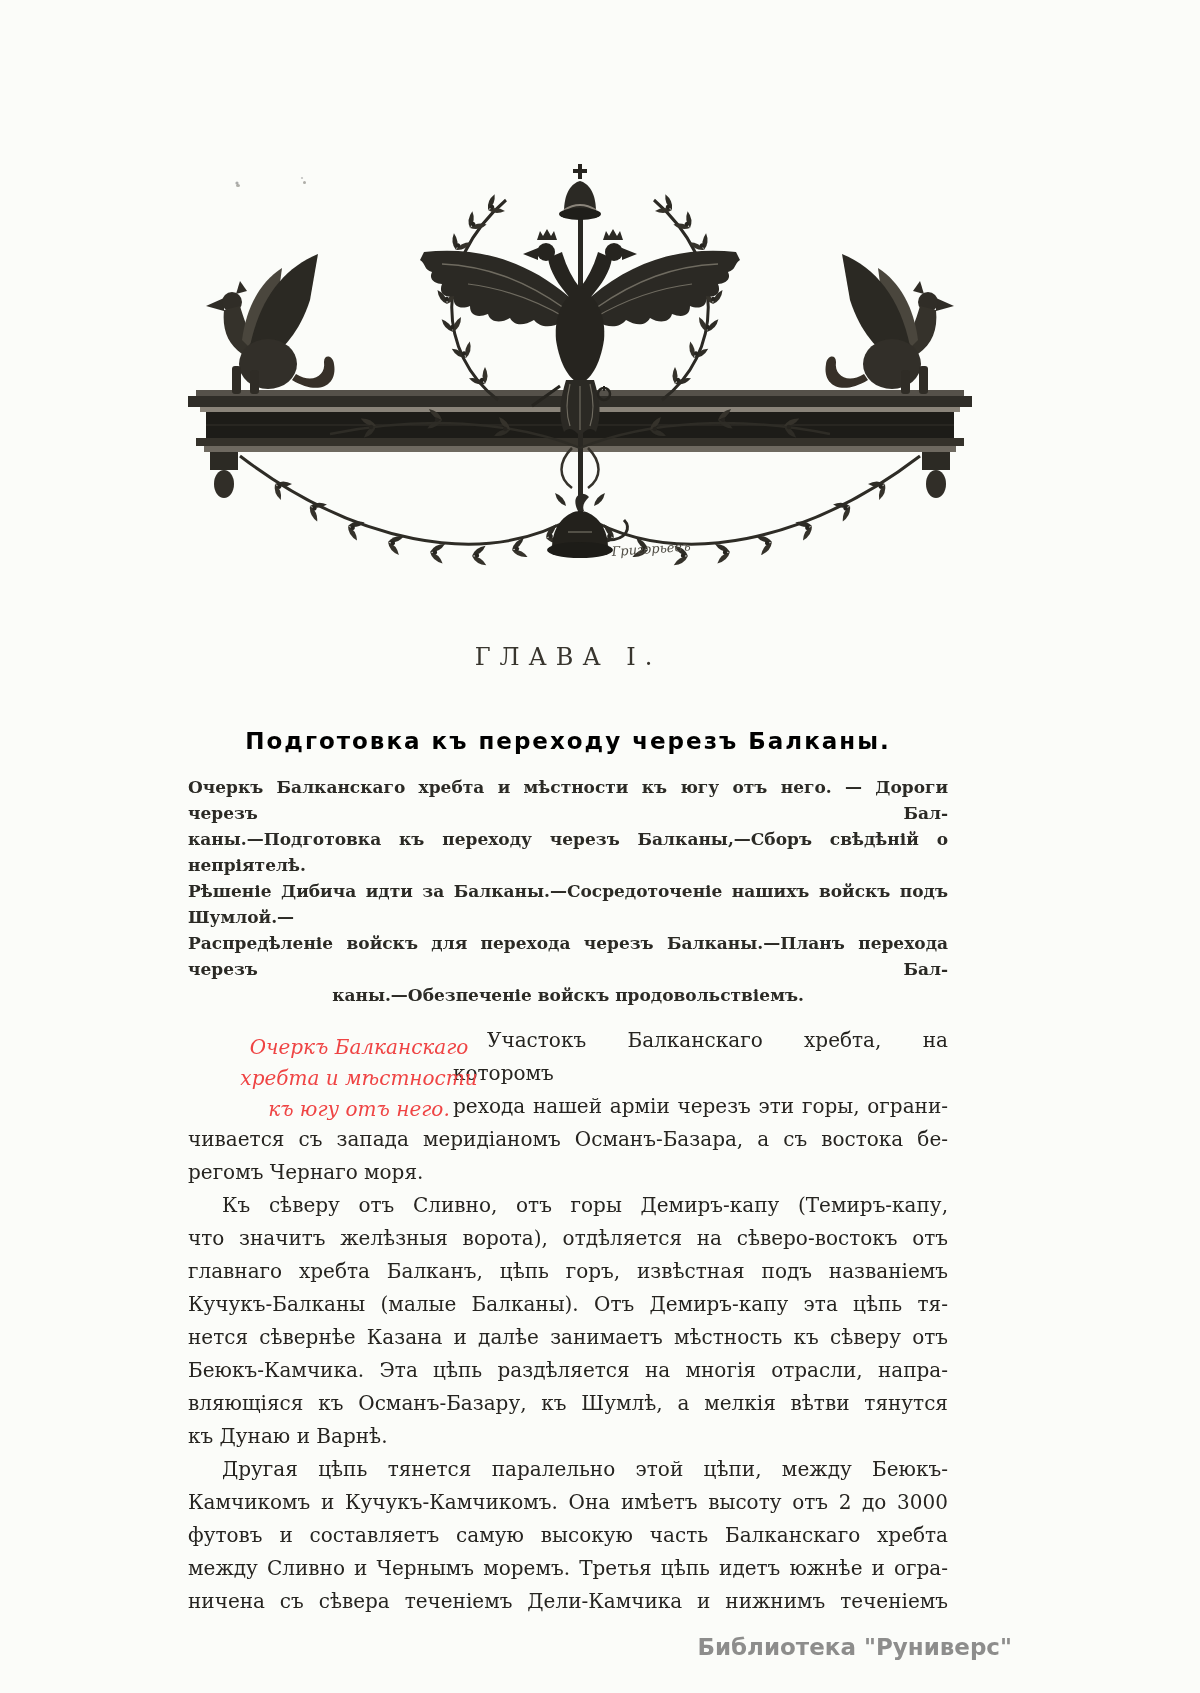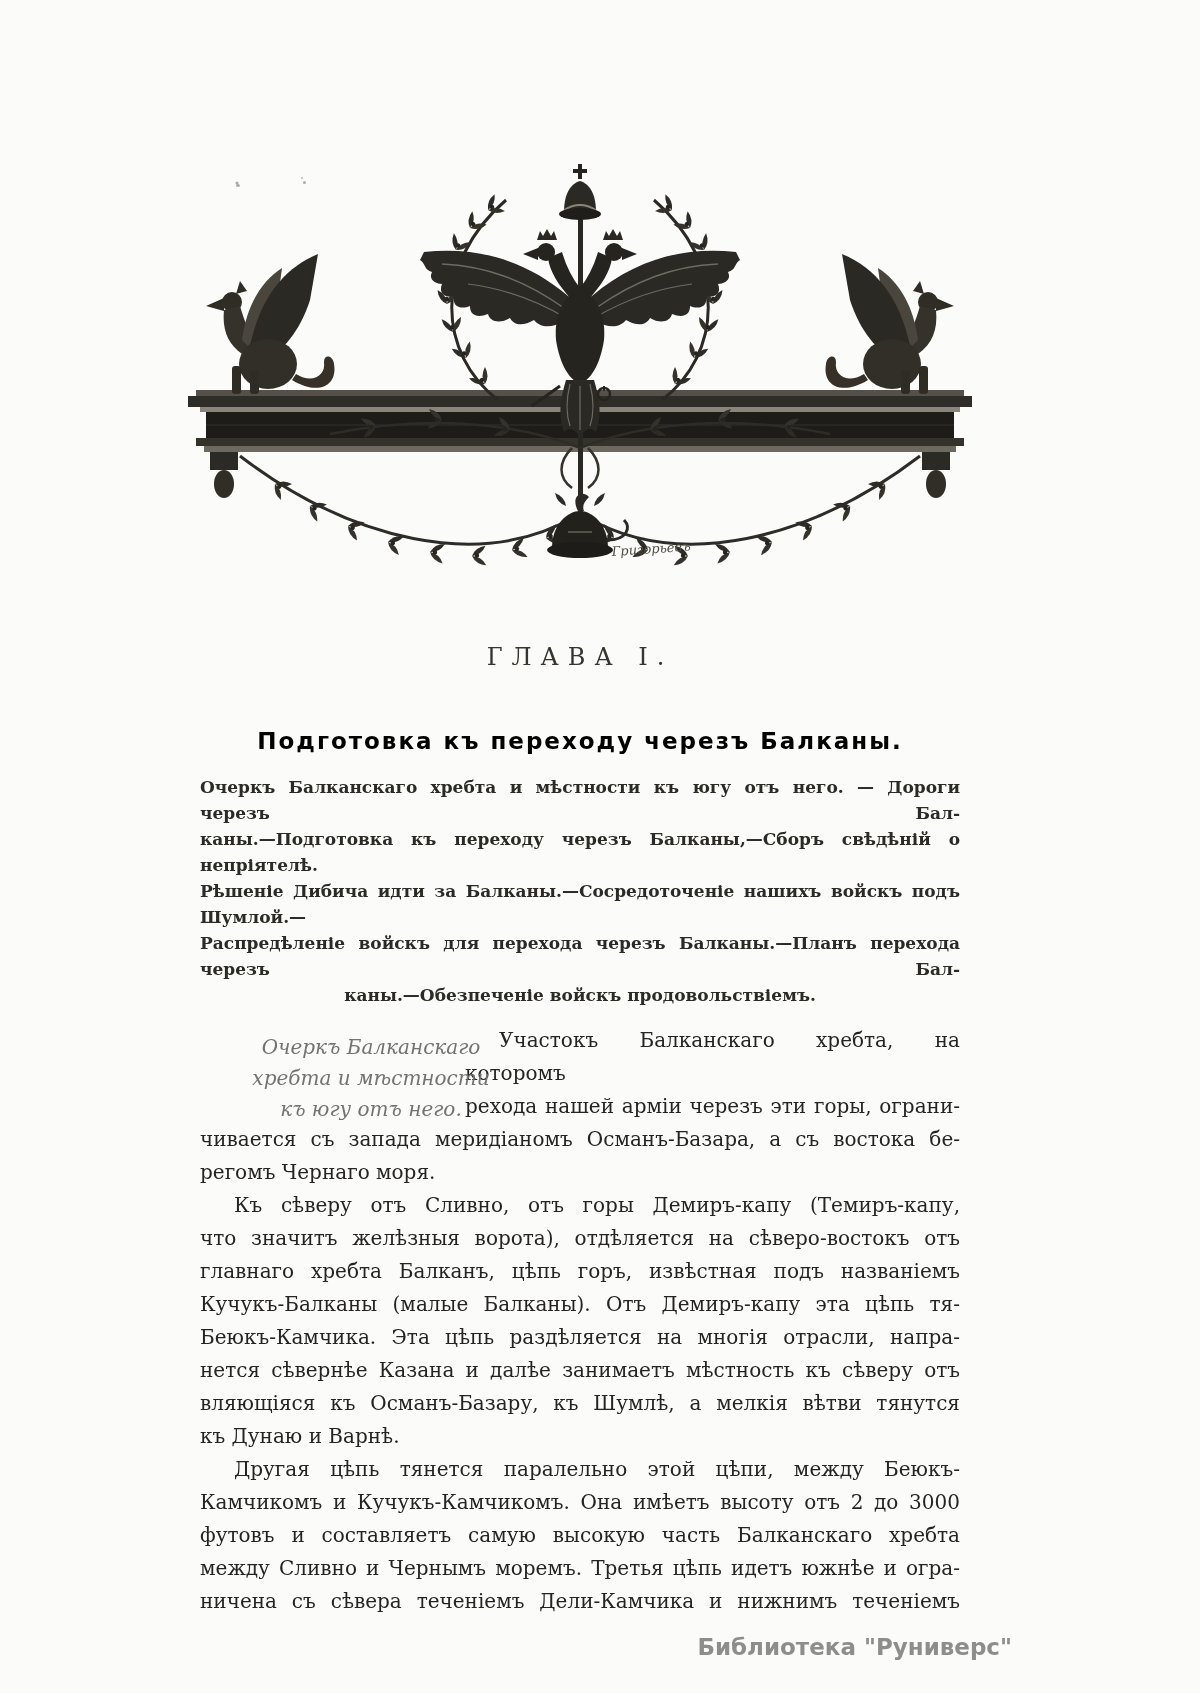--- a/index.html
+++ b/index.html
@@ -12,21 +12,21 @@
     color:#26241f;
     font-family:"DejaVu Serif","Liberation Serif",serif;
   }
   
   .engraving{
     position:absolute;left:180px;top:148px;
     width:800px;height:450px;
   }
   
   .textcol{
-    position:absolute;left:188px;top:598px;width:760px;margin-left:12px;
+    position:absolute;left:188px;top:598px;width:760px;
   }
   .chapter-heading{
     text-align:center;
     font-size:24px;line-height:30px;
     letter-spacing:9px;
     color:#38352e;
     margin:44px 0 0 0;
   }
   .chapter-subtitle{
     text-align:center;
@@ -44,21 +44,21 @@
   
   .body{margin:16px 0 0 0;font-size:20px;line-height:33px;color:#262420;}
   .bodyline{text-align:justify;text-align-last:justify;text-justify:inter-word;}
   .bodyline.lastline{text-align-last:left;}
   .bodyline.indent{text-indent:34px;}
   .p1{position:relative;}
   .p1-narrow{margin-left:265px;}
   .margin-note{
     position:absolute;left:2px;top:8px;width:338px;
     font-style:italic;font-size:20px;line-height:31px;
-    text-align:center;color:#737373;
+    text-align:center;color:#ef4444;
   }
   
   .watermark{
     position:absolute;top:1634px;right:188px;
     font-family:"DejaVu Sans","Liberation Sans",sans-serif;
     font-weight:700;font-size:23px;color:#8d8d8c;
   }
   .speck{position:absolute;border-radius:50%;background:#6f6d66;opacity:.55;}
 </style>
 </head>
@@ -221,22 +221,22 @@
         </div>
         <div class="bodyline">чивается съ запада меридіаномъ Османъ-Базара, а съ востока бе-</div>
         <div class="bodyline lastline">регомъ Чернаго моря.</div>
       </div>
 
       <div>
         <div class="bodyline indent">Къ сѣверу отъ Сливно, отъ горы Демиръ-капу (Темиръ-капу,</div>
         <div class="bodyline">что значитъ желѣзныя ворота), отдѣляется на сѣверо-востокъ отъ</div>
         <div class="bodyline">главнаго хребта Балканъ, цѣпь горъ, извѣстная подъ названіемъ</div>
         <div class="bodyline">Кучукъ-Балканы (малые Балканы). Отъ Демиръ-капу эта цѣпь тя-</div>
+        <div class="bodyline">нется сѣвернѣе Казана и далѣе занимаетъ мѣстность къ сѣверу отъ</div>
         <div class="bodyline">Беюкъ-Камчика. Эта цѣпь раздѣляется на многія отрасли, напра-</div>
-        <div class="bodyline">нется сѣвернѣе Казана и далѣе занимаетъ мѣстность къ сѣверу отъ</div>
         <div class="bodyline">вляющіяся къ Османъ-Базару, къ Шумлѣ, а мелкія вѣтви тянутся</div>
         <div class="bodyline lastline">къ Дунаю и Варнѣ.</div>
       </div>
 
       <div>
         <div class="bodyline indent">Другая цѣпь тянется паралельно этой цѣпи, между Беюкъ-</div>
         <div class="bodyline">Камчикомъ и Кучукъ-Камчикомъ. Она имѣетъ высоту отъ 2 до 3000</div>
         <div class="bodyline">футовъ и составляетъ самую высокую часть Балканскаго хребта</div>
         <div class="bodyline">между Сливно и Чернымъ моремъ. Третья цѣпь идетъ южнѣе и огра-</div>
         <div class="bodyline">ничена съ сѣвера теченіемъ Дели-Камчика и нижнимъ теченіемъ</div>

